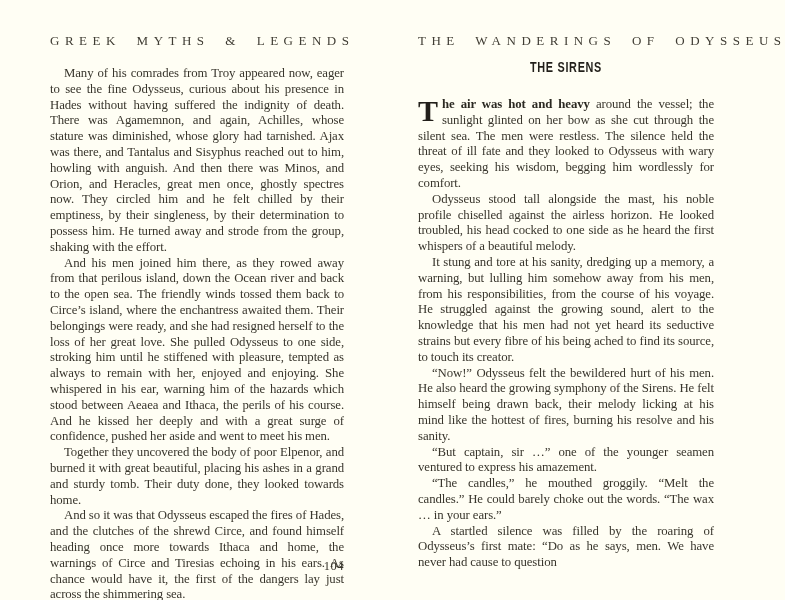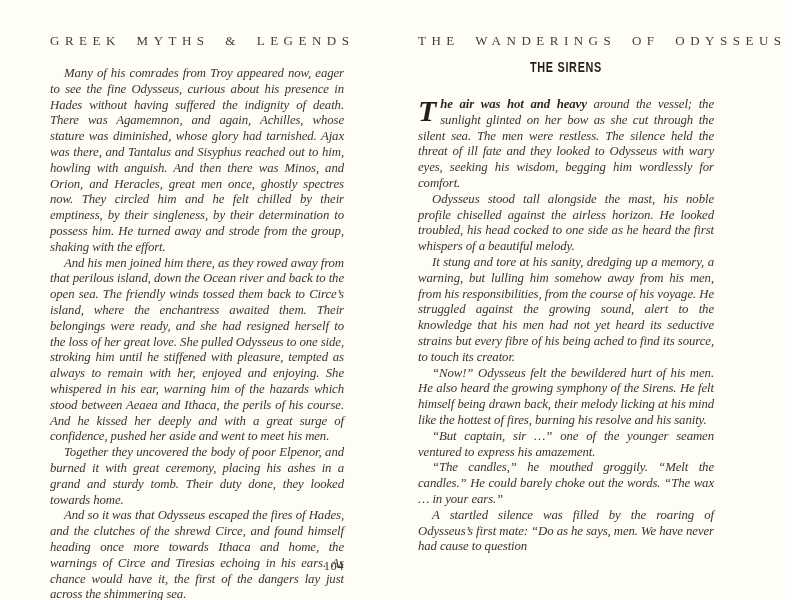--- a/index.html
+++ b/index.html
@@ -17,21 +17,21 @@
     font-size:13px; letter-spacing:5.5px; word-spacing:7px;
     color:#403d34;
   }
   .body-text {
     position:absolute; left:0; right:0;
     text-align:justify; font-size:12.8px; line-height:15.8px;
     letter-spacing:-0.1px;
   }
   .page-left  .body-text { top:66px; }
   .page-right .body-text { top:97px; }
-  .body-text p { margin:0; text-indent:14px;font-style:italic; }
+  .body-text p { margin:0; text-indent:14px; }
   .body-text p.no-indent { text-indent:0; }
   .chapter-title {
     position:absolute; top:58px; left:0; right:0; margin:0;
     text-align:center;
     font-family:"Liberation Sans", sans-serif;
     font-weight:700; font-size:15.5px; letter-spacing:1px;
     transform:scaleX(0.70); transform-origin:50% 50%;
     color:#221f1a;
   }
   .dropcap {
@@ -47,21 +47,21 @@
 </head>
 <body>
 
 <div class="spread">
 
   <div class="page page-left">
     <div class="running-head">GREEK MYTHS &amp; LEGENDS</div>
     <div class="body-text">
       <p>Many of his comrades from Troy appeared now, eager to see the fine Odysseus, curious about his presence in Hades without having suffered the indignity of death. There was Agamemnon, and again, Achilles, whose stature was diminished, whose glory had tarnished. Ajax was there, and Tantalus and Sisyphus reached out to him, howling with anguish. And then there was Minos, and Orion, and Heracles, great men once, ghostly spectres now. They circled him and he felt chilled by their emptiness, by their singleness, by their determination to possess him. He turned away and strode from the group, shaking with the effort.</p>
       <p>And his men joined him there, as they rowed away from that perilous island, down the Ocean river and back to the open sea. The friendly winds tossed them back to Circe’s island, where the enchantress awaited them. Their belongings were ready, and she had resigned herself to the loss of her great love. She pulled Odysseus to one side, stroking him until he stiffened with pleasure, tempted as always to remain with her, enjoyed and enjoying. She whispered in his ear, warning him of the hazards which stood between Aeaea and Ithaca, the perils of his course. And he kissed her deeply and with a great surge of confidence, pushed her aside and went to meet his men.</p>
-      <p>Together they uncovered the body of poor Elpenor, and burned it with great ceremony, placing his ashes in a grand and sturdy tomb. Their duty done, they looked towards home.</p>
+      <p>Together they uncovered the body of poor Elpenor, and burned it with great beautiful, placing his ashes in a grand and sturdy tomb. Their duty done, they looked towards home.</p>
       <p>And so it was that Odysseus escaped the fires of Hades, and the clutches of the shrewd Circe, and found himself heading once more towards Ithaca and home, the warnings of Circe and Tiresias echoing in his ears. As chance would have it, the first of the dangers lay just across the shimmering sea.</p>
     </div>
     <div class="folio">104</div>
   </div>
 
   <div class="page page-right">
     <div class="running-head">THE WANDERINGS OF ODYSSEUS</div>
     <h1 class="chapter-title">THE SIRENS</h1>
     <div class="body-text">
       <p class="no-indent"><span class="dropcap">T</span><span class="lead-bold">he air was hot and heavy</span><span> around the vessel; the sunlight glinted on her bow as she cut through the silent sea. The men were restless. The silence held the threat of ill fate and they looked to Odysseus with wary eyes, seeking his wisdom, begging him wordlessly for comfort.</span></p>

